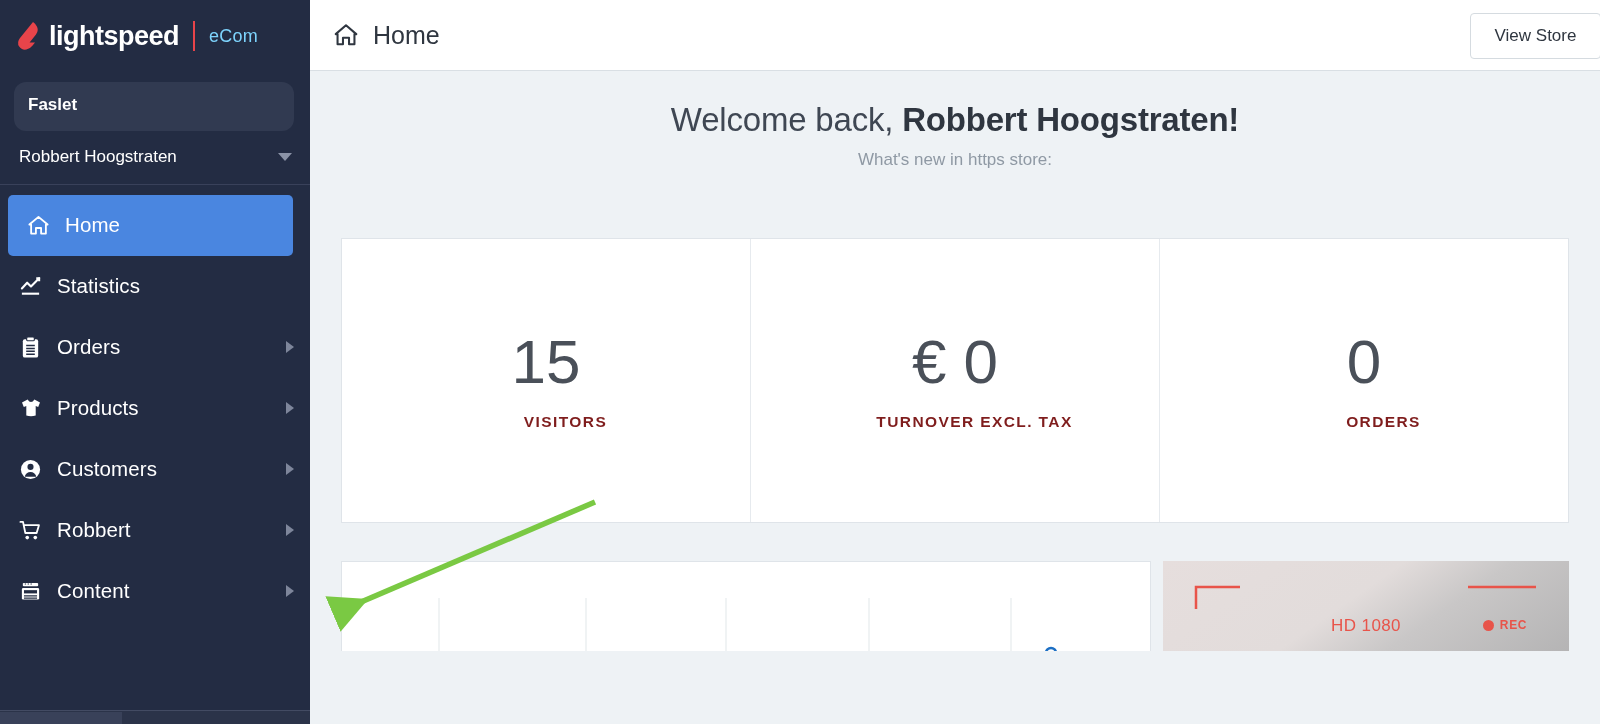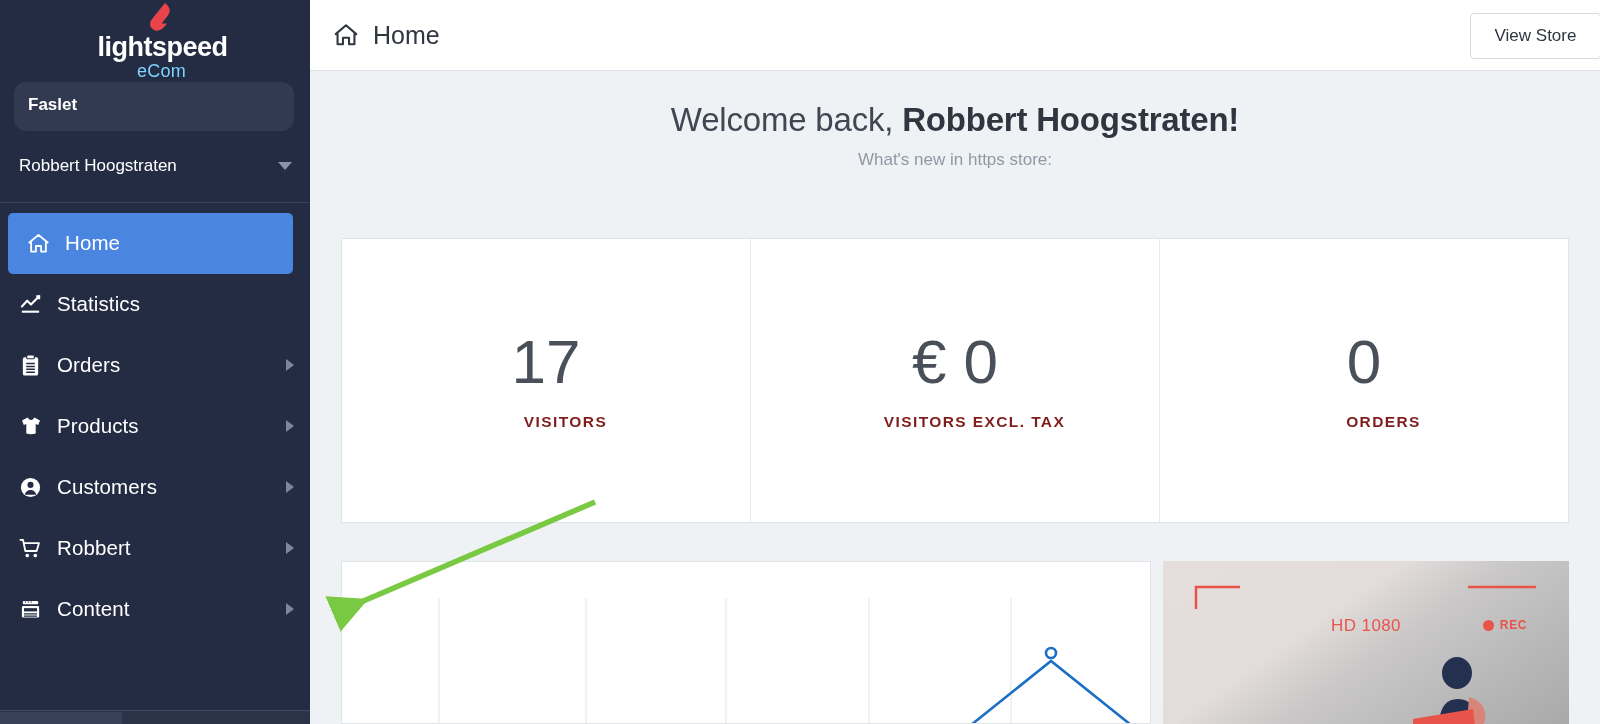--- a/index.html
+++ b/index.html
@@ -9,38 +9,38 @@
     font-family:"Liberation Sans", sans-serif;
     background:#eef2f5;
   }
   #root { position:relative; width:1600px; height:724px; }
 
   
   #sidebar {
     position:absolute; left:0; top:0; width:310px; height:724px;
     background:#232c43; overflow:hidden;
   }
-  #brand { height:72px; display:flex; align-items:center; padding-left:13px;flex-direction:column; }
+  #brand { height:72px; display:flex; align-items:center; padding-left:13px; }
   #brand-logo { width:34px; height:34px; flex:none; }
   #brand-word {
     color:#ffffff; font-size:27px; font-weight:700;
     letter-spacing:-0.5px; margin-left:2px; line-height:1;
   }
   #brand-sep { width:2px; height:30px; background:#e8444a; margin:0 14px 0 14px; }
   #brand-sub { color:#7dd3fc; font-size:18px; font-weight:400; letter-spacing:0.2px; }
 
   #shop-card {
     margin:10px 16px 0 14px; background:#313a51; border-radius:12px;
     padding:11px 14px 13px 14px;
   }
   #shop-name { color:#ffffff; font-size:17px; font-weight:700; line-height:1.45; }
   #shop-url  { color:#ffffff; font-size:16.5px; font-weight:400; line-height:1.45; white-space:nowrap; }
 
   #user-row {
-    height:72px; display:flex; align-items:center;
+    height:54px; display:flex; align-items:center;
     padding:0 18px 0 19px; border-bottom:1px solid #39415a;
   }
   #user-name { color:#ffffff; font-size:17px; flex:1; }
   .caret-down {
     width:0; height:0; border-left:7px solid transparent;
     border-right:7px solid transparent; border-top:8px solid #8b93a7;
   }
 
   #nav { padding-top:10px; }
   .nav-item {
@@ -77,21 +77,21 @@
   #bc-title { font-size:25px; color:#2f3640; margin-left:14px; }
   #view-store-btn {
     position:absolute; right:-1px; top:13px; width:131px; height:46px;
     border:1px solid #d5dbe0; border-radius:4px; background:#ffffff;
     display:flex; align-items:center; justify-content:center;
     font-size:17px; font-weight:400; color:#2f3640; cursor:pointer;
   }
 
   
   #main {
-    position:absolute; left:310px; top:71px; width:1290px; height:653px;
+    position:absolute; left:310px; top:71px; width:1290px; height:580px;
     background:#eef2f5; overflow:hidden;
   }
   #welcome {
     text-align:center; font-size:33px; color:#3f4753;
     font-weight:400; margin-top:30px; letter-spacing:-0.2px;
   }
   #welcome b { font-weight:700; color:#2f3640; }
   #subtitle { text-align:center; font-size:17px; color:#8f99a4; margin-top:11px; }
 
   #stats {
@@ -252,26 +252,26 @@
 
   <div id="main">
 
     <div id="welcome">
       <span>Welcome back, </span><b>Robbert Hoogstraten!</b>
     </div>
     <div id="subtitle">What's new in https store:</div>
 
     <div id="stats">
         <div class="stat">
-          <div class="stat-value">17</div>
+          <div class="stat-value">15</div>
           <div class="stat-label">VISITORS</div>
         </div>
         <div class="stat">
           <div class="stat-value">€ 0</div>
-          <div class="stat-label">VISITORS EXCL. TAX</div>
+          <div class="stat-label">TURNOVER EXCL. TAX</div>
         </div>
         <div class="stat">
           <div class="stat-value">0</div>
           <div class="stat-label">ORDERS</div>
         </div>
       </div>
 
     <div id="chart-card">
       <svg id="chart-svg" width="810" height="163" viewBox="0 0 810 163">
           <line x1="97" x2="97" y1="36" y2="163" stroke="#edf0f2" stroke-width="1.6"></line>

